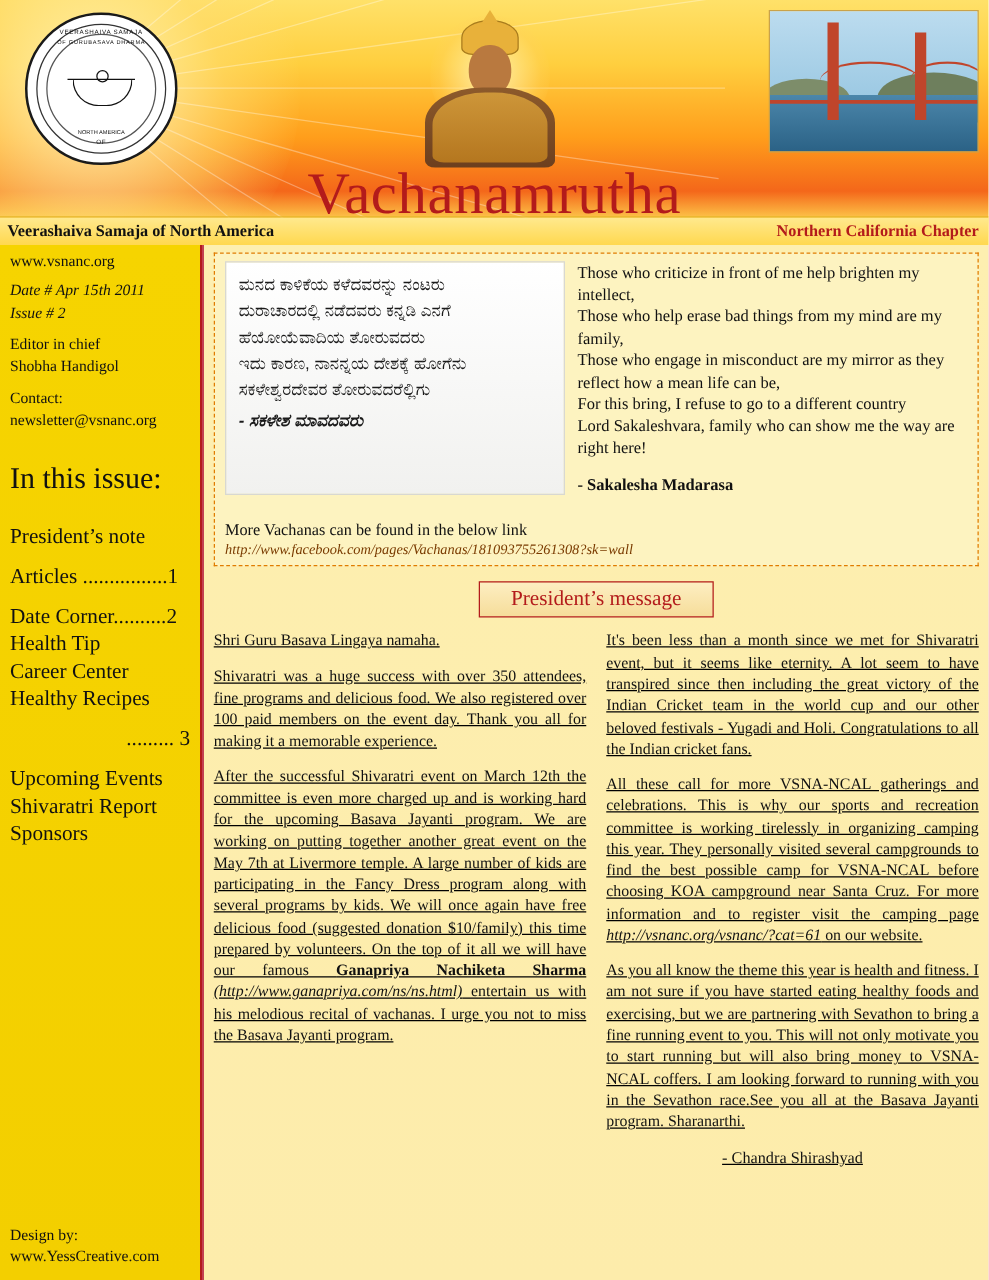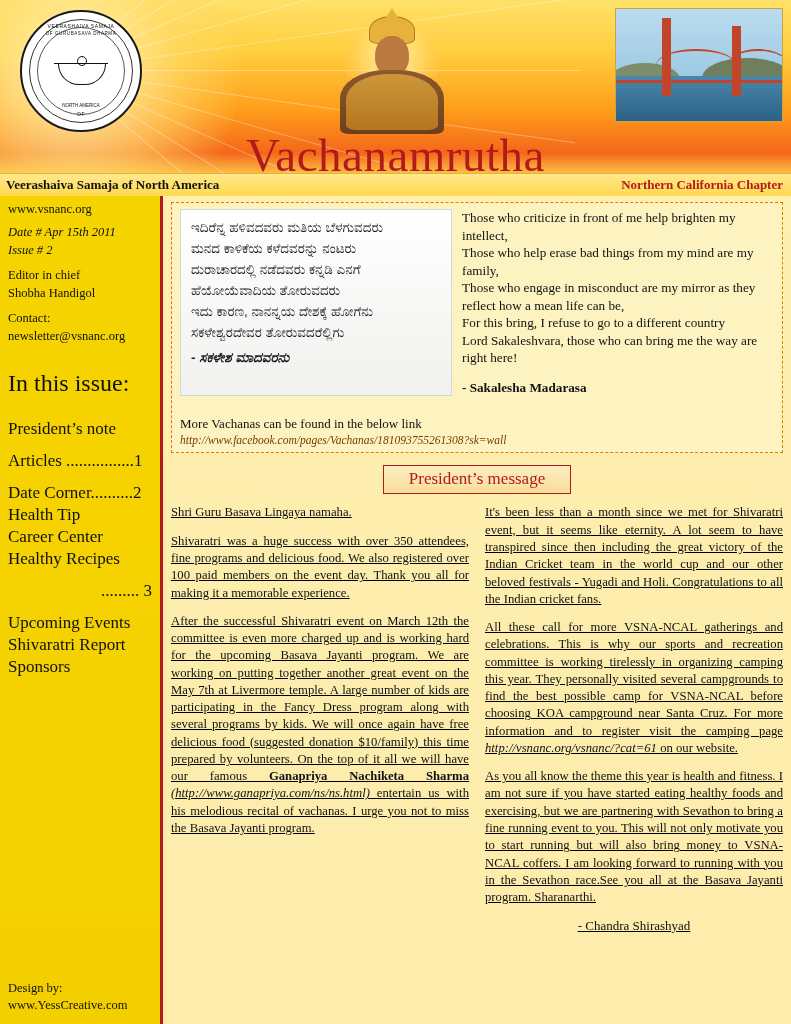--- a/index.html
+++ b/index.html
@@ -464,34 +464,33 @@
         <div>Design by:</div>
         <div>www.YessCreative.com</div>
       </div>
     </div>
 
     <div class="content">
 
       <div class="vachana-box">
         <div class="vachana-flex">
           <div class="kannada-card">
-            <div>ಇದಿರೆನ್ನ ಹಳಿವದವರು ಮತಿಯ ಬೆಳಗುವದರು</div>
             <div>ಮನದ ಕಾಳಿಕೆಯ ಕಳೆದವರನ್ನು ನಂಟರು</div>
             <div>ದುರಾಚಾರದಲ್ಲಿ ನಡೆದವರು ಕನ್ನಡಿ ಎನಗೆ</div>
             <div>ಹೆಯೋಯೆವಾದಿಯ ತೋರುವದರು</div>
             <div>ಇದು ಕಾರಣ, ನಾನನ್ನಯ ದೇಶಕ್ಕೆ ಹೋಗೆನು</div>
             <div>ಸಕಳೇಶ್ವರದೇವರ ತೋರುವದರೆಲ್ಲಿಗು</div>
-            <div class="sign">- ಸಕಳೇಶ ಮಾದವರನು</div>
+            <div class="sign">- ಸಕಳೇಶ ಮಾವದವರು</div>
           </div>
           <div class="english">
             <div>Those who criticize in front of me help brighten my intellect,</div>
             <div>Those who help erase bad things from my mind are my family,</div>
             <div>Those who engage in misconduct are my mirror as they reflect how a mean life can be,</div>
             <div>For this bring, I refuse to go to a different country</div>
-            <div>Lord Sakaleshvara, those who can bring me the way are right here!</div>
+            <div>Lord Sakaleshvara, family who can show me the way are right here!</div>
             <div class="attrib">- Sakalesha Madarasa</div>
           </div>
         </div>
         <div class="morevach">
           <span>More Vachanas can be found in the below link</span>
           <span class="link">http://www.facebook.com/pages/Vachanas/181093755261308?sk=wall</span>
         </div>
       </div>
 
       <div class="pres-banner">President’s message</div>

